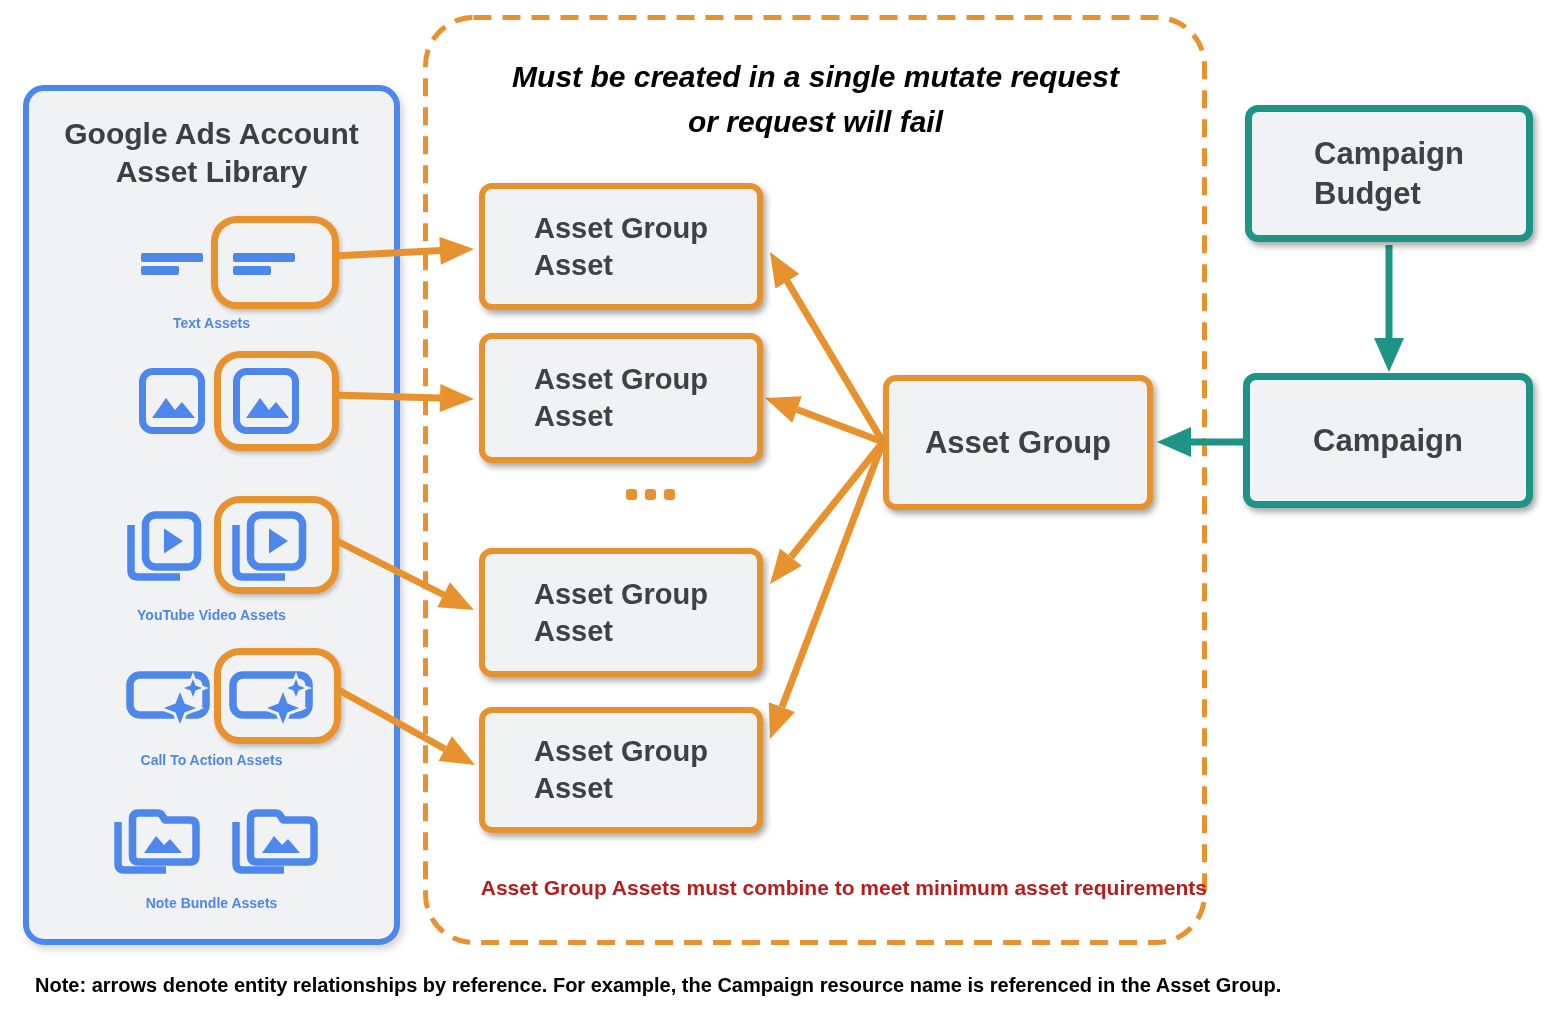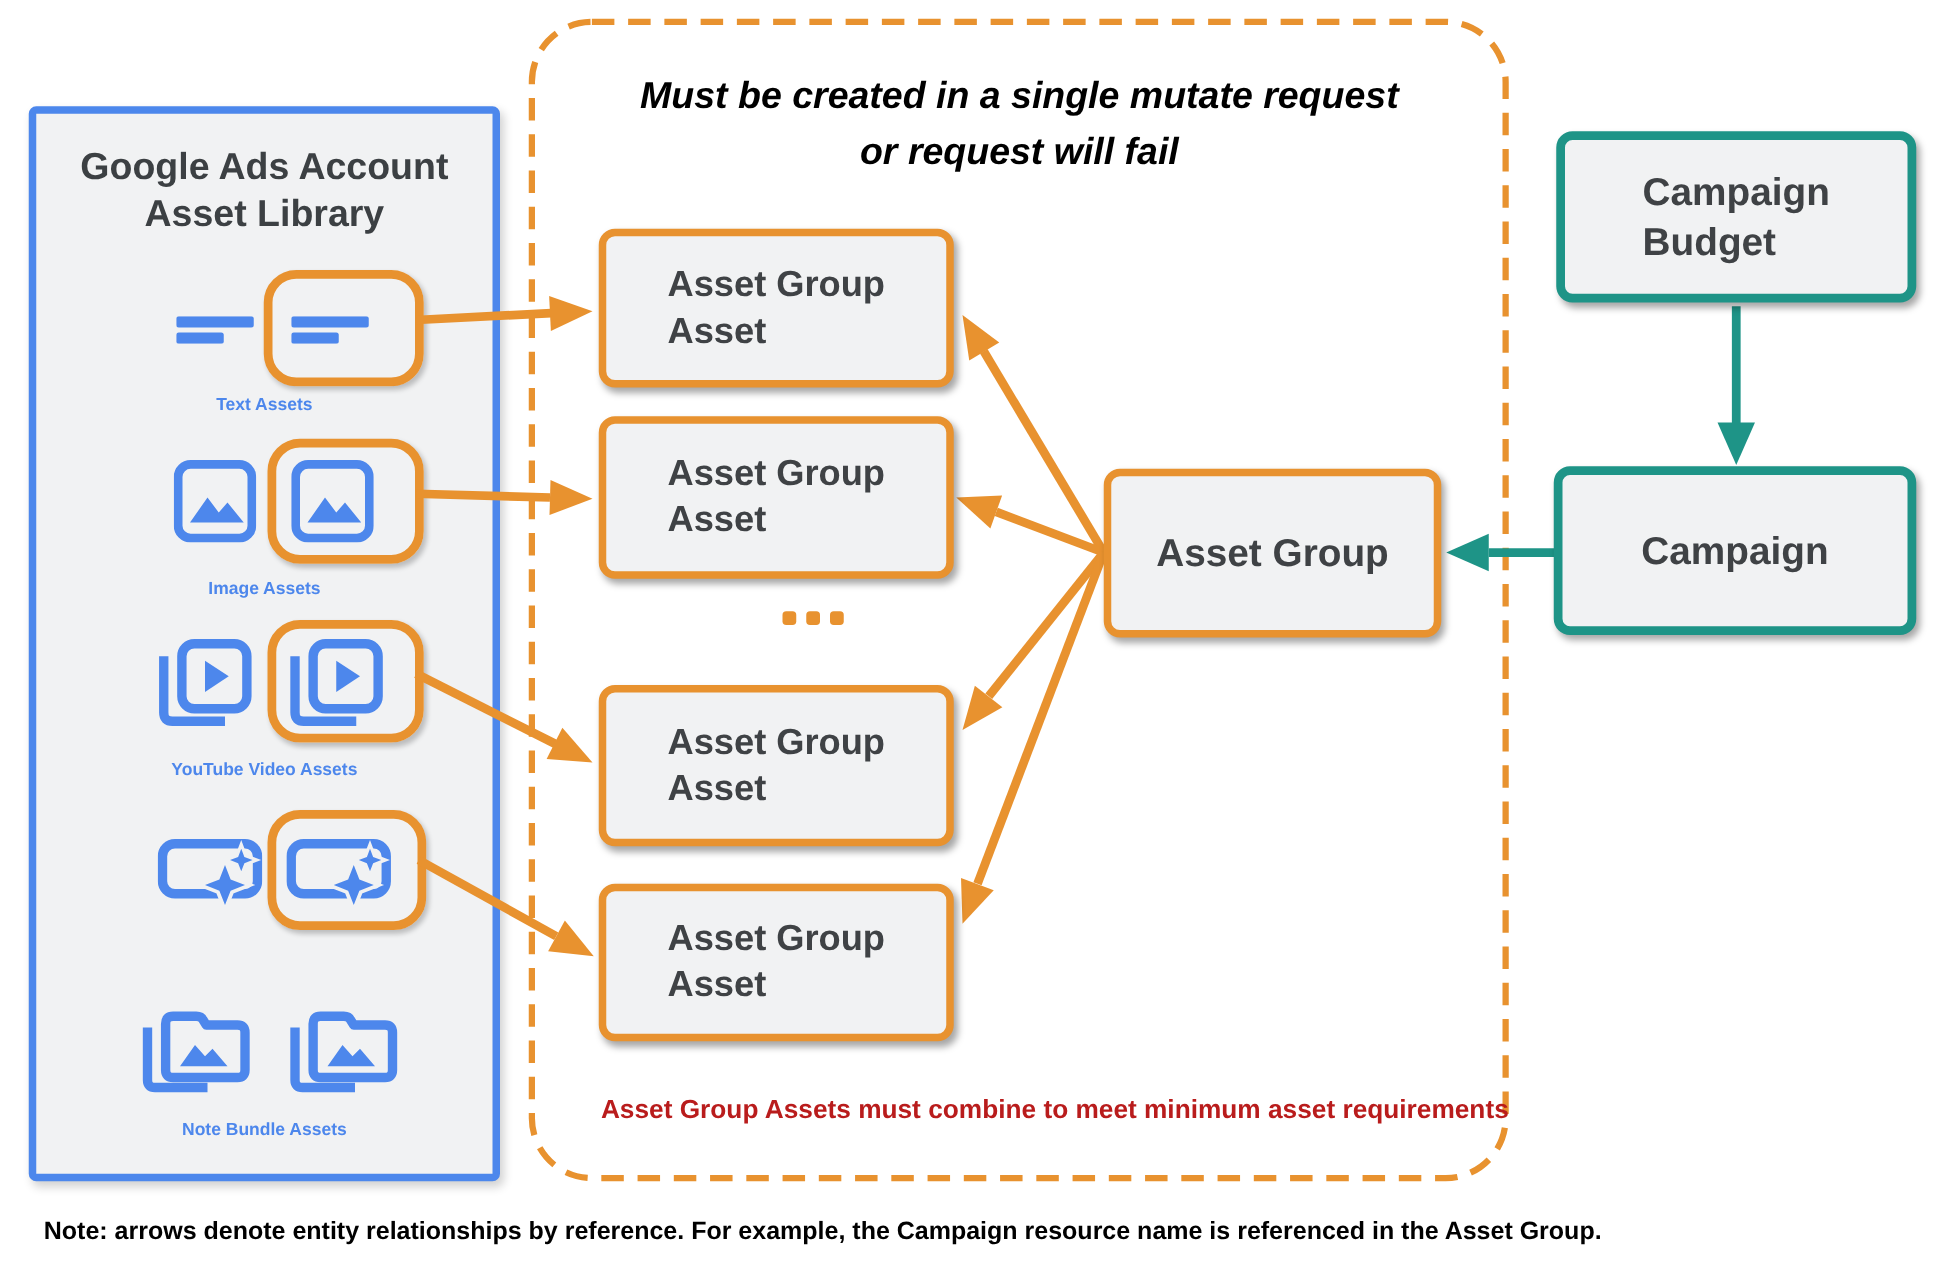--- a/index.html
+++ b/index.html
@@ -7,21 +7,21 @@
     width:1552px;height:1017px;position:relative;background:#ffffff;
     font-family:"Liberation Sans","DejaVu Sans",sans-serif;
     overflow:hidden;
   }
   .abs{position:absolute;}
   .pre{white-space:pre-line;}
 
   
   .library{
     left:23px;top:85px;width:377px;height:860px;
-    background:#F1F2F3;border:6px solid #4C87EC;border-radius:6px;
+    background:#F1F2F3;border:6px solid #4C87EC;border-radius:21px;
     box-sizing:border-box;box-shadow:3px 4px 8px rgba(0,0,0,.18);
   }
   .library-title{
     left:0;top:24px;width:100%;text-align:center;
     font-size:30px;font-weight:bold;line-height:38px;color:#3C4043;
   }
   .ring{
     border:7px solid #E8922F;border-radius:26px;box-sizing:border-box;
     box-shadow:2px 3px 4px rgba(0,0,0,.22);
   }
@@ -81,21 +81,20 @@
 
   <svg class="abs icon" style="left:110px;top:277px" width="66" height="66" viewBox="0 0 66 66">
     <rect x="3.5" y="3.5" width="59" height="59" rx="10" fill="none" stroke="#4D87EC" stroke-width="7"></rect>
     <path d="M13 50 L27 30 L36 42 L43 34 L56 50 Z" fill="#4D87EC"></path>
   </svg>
   <div class="abs ring" style="left:185px;top:260px;width:125px;height:100px"></div>
   <svg class="abs icon" style="left:204px;top:277px" width="66" height="66" viewBox="0 0 66 66">
     <rect x="3.5" y="3.5" width="59" height="59" rx="10" fill="none" stroke="#4D87EC" stroke-width="7"></rect>
     <path d="M13 50 L27 30 L36 42 L43 34 L56 50 Z" fill="#4D87EC"></path>
   </svg>
-  <div class="abs asset-label" style="top:371px">Image Assets</div>
 
   <svg class="abs icon" style="left:95px;top:420px" width="78" height="74" viewBox="0 0 78 74">
     <path d="M7 14 V59 Q7 66 14 66 H56" fill="none" stroke="#4D87EC" stroke-width="7.5"></path>
     <rect x="21.5" y="4" width="52" height="52" rx="10" fill="none" stroke="#4D87EC" stroke-width="7.5"></rect>
     <path d="M40 17.5 L59 30 L40 42.5 Z" fill="#4D87EC"></path>
   </svg>
   <div class="abs ring" style="left:185px;top:405px;width:125px;height:98px"></div>
   <svg class="abs icon" style="left:200px;top:420px" width="78" height="74" viewBox="0 0 78 74">
     <path d="M7 14 V59 Q7 66 14 66 H56" fill="none" stroke="#4D87EC" stroke-width="7.5"></path>
     <rect x="21.5" y="4" width="52" height="52" rx="10" fill="none" stroke="#4D87EC" stroke-width="7.5"></rect>
@@ -107,20 +106,21 @@
     <rect x="4" y="7" width="76" height="40" rx="10" fill="none" stroke="#4D87EC" stroke-width="7.5"></rect>
     <path d="M54 24 L58.5 35.5 L70 40 L58.5 44.5 L54 56 L49.5 44.5 L38 40 L49.5 35.5 Z" fill="#4D87EC" stroke="#F1F2F3" stroke-width="6" paint-order="stroke"></path>
     <path d="M67 11 L69.5 17.5 L76 20 L69.5 22.5 L67 29 L64.5 22.5 L58 20 L64.5 17.5 Z" fill="#4D87EC" stroke="#F1F2F3" stroke-width="5" paint-order="stroke"></path>
   </svg>
   <div class="abs ring" style="left:185px;top:557px;width:127px;height:96px"></div>
   <svg class="abs icon" style="left:200px;top:577px" width="84" height="58" viewBox="0 0 84 58">
     <rect x="4" y="7" width="76" height="40" rx="10" fill="none" stroke="#4D87EC" stroke-width="7.5"></rect>
     <path d="M54 24 L58.5 35.5 L70 40 L58.5 44.5 L54 56 L49.5 44.5 L38 40 L49.5 35.5 Z" fill="#4D87EC" stroke="#F1F2F3" stroke-width="6" paint-order="stroke"></path>
     <path d="M67 11 L69.5 17.5 L76 20 L69.5 22.5 L67 29 L64.5 22.5 L58 20 L64.5 17.5 Z" fill="#4D87EC" stroke="#F1F2F3" stroke-width="5" paint-order="stroke"></path>
   </svg>
+  <div class="abs asset-label" style="top:661px">Call To Action Assets</div>
 
   <svg class="abs icon" style="left:82px;top:707px" width="90" height="78" viewBox="0 0 90 78">
     <path d="M7 24 V66 Q7 72 13 72 H55" fill="none" stroke="#4D87EC" stroke-width="7.5"></path>
     <path d="M21.5 58 L21.5 21 Q21.5 15 27.5 15 L46 15 Q50 15 51.5 18 L54 22 L79 22 Q85 22 85 28 L85 58 Q85 64 79 64 L27.5 64 Q21.5 64 21.5 58 Z" fill="none" stroke="#4D87EC" stroke-width="7.5" stroke-linejoin="round"></path>
     <path d="M33 55 L45 38 L53 47 L59 41 L71 55 Z" fill="#4D87EC"></path>
   </svg>
   <svg class="abs icon" style="left:200px;top:707px" width="90" height="78" viewBox="0 0 90 78">
     <path d="M7 24 V66 Q7 72 13 72 H55" fill="none" stroke="#4D87EC" stroke-width="7.5"></path>
     <path d="M21.5 58 L21.5 21 Q21.5 15 27.5 15 L46 15 Q50 15 51.5 18 L54 22 L79 22 Q85 22 85 28 L85 58 Q85 64 79 64 L27.5 64 Q21.5 64 21.5 58 Z" fill="none" stroke="#4D87EC" stroke-width="7.5" stroke-linejoin="round"></path>
     <path d="M33 55 L45 38 L53 47 L59 41 L71 55 Z" fill="#4D87EC"></path>

